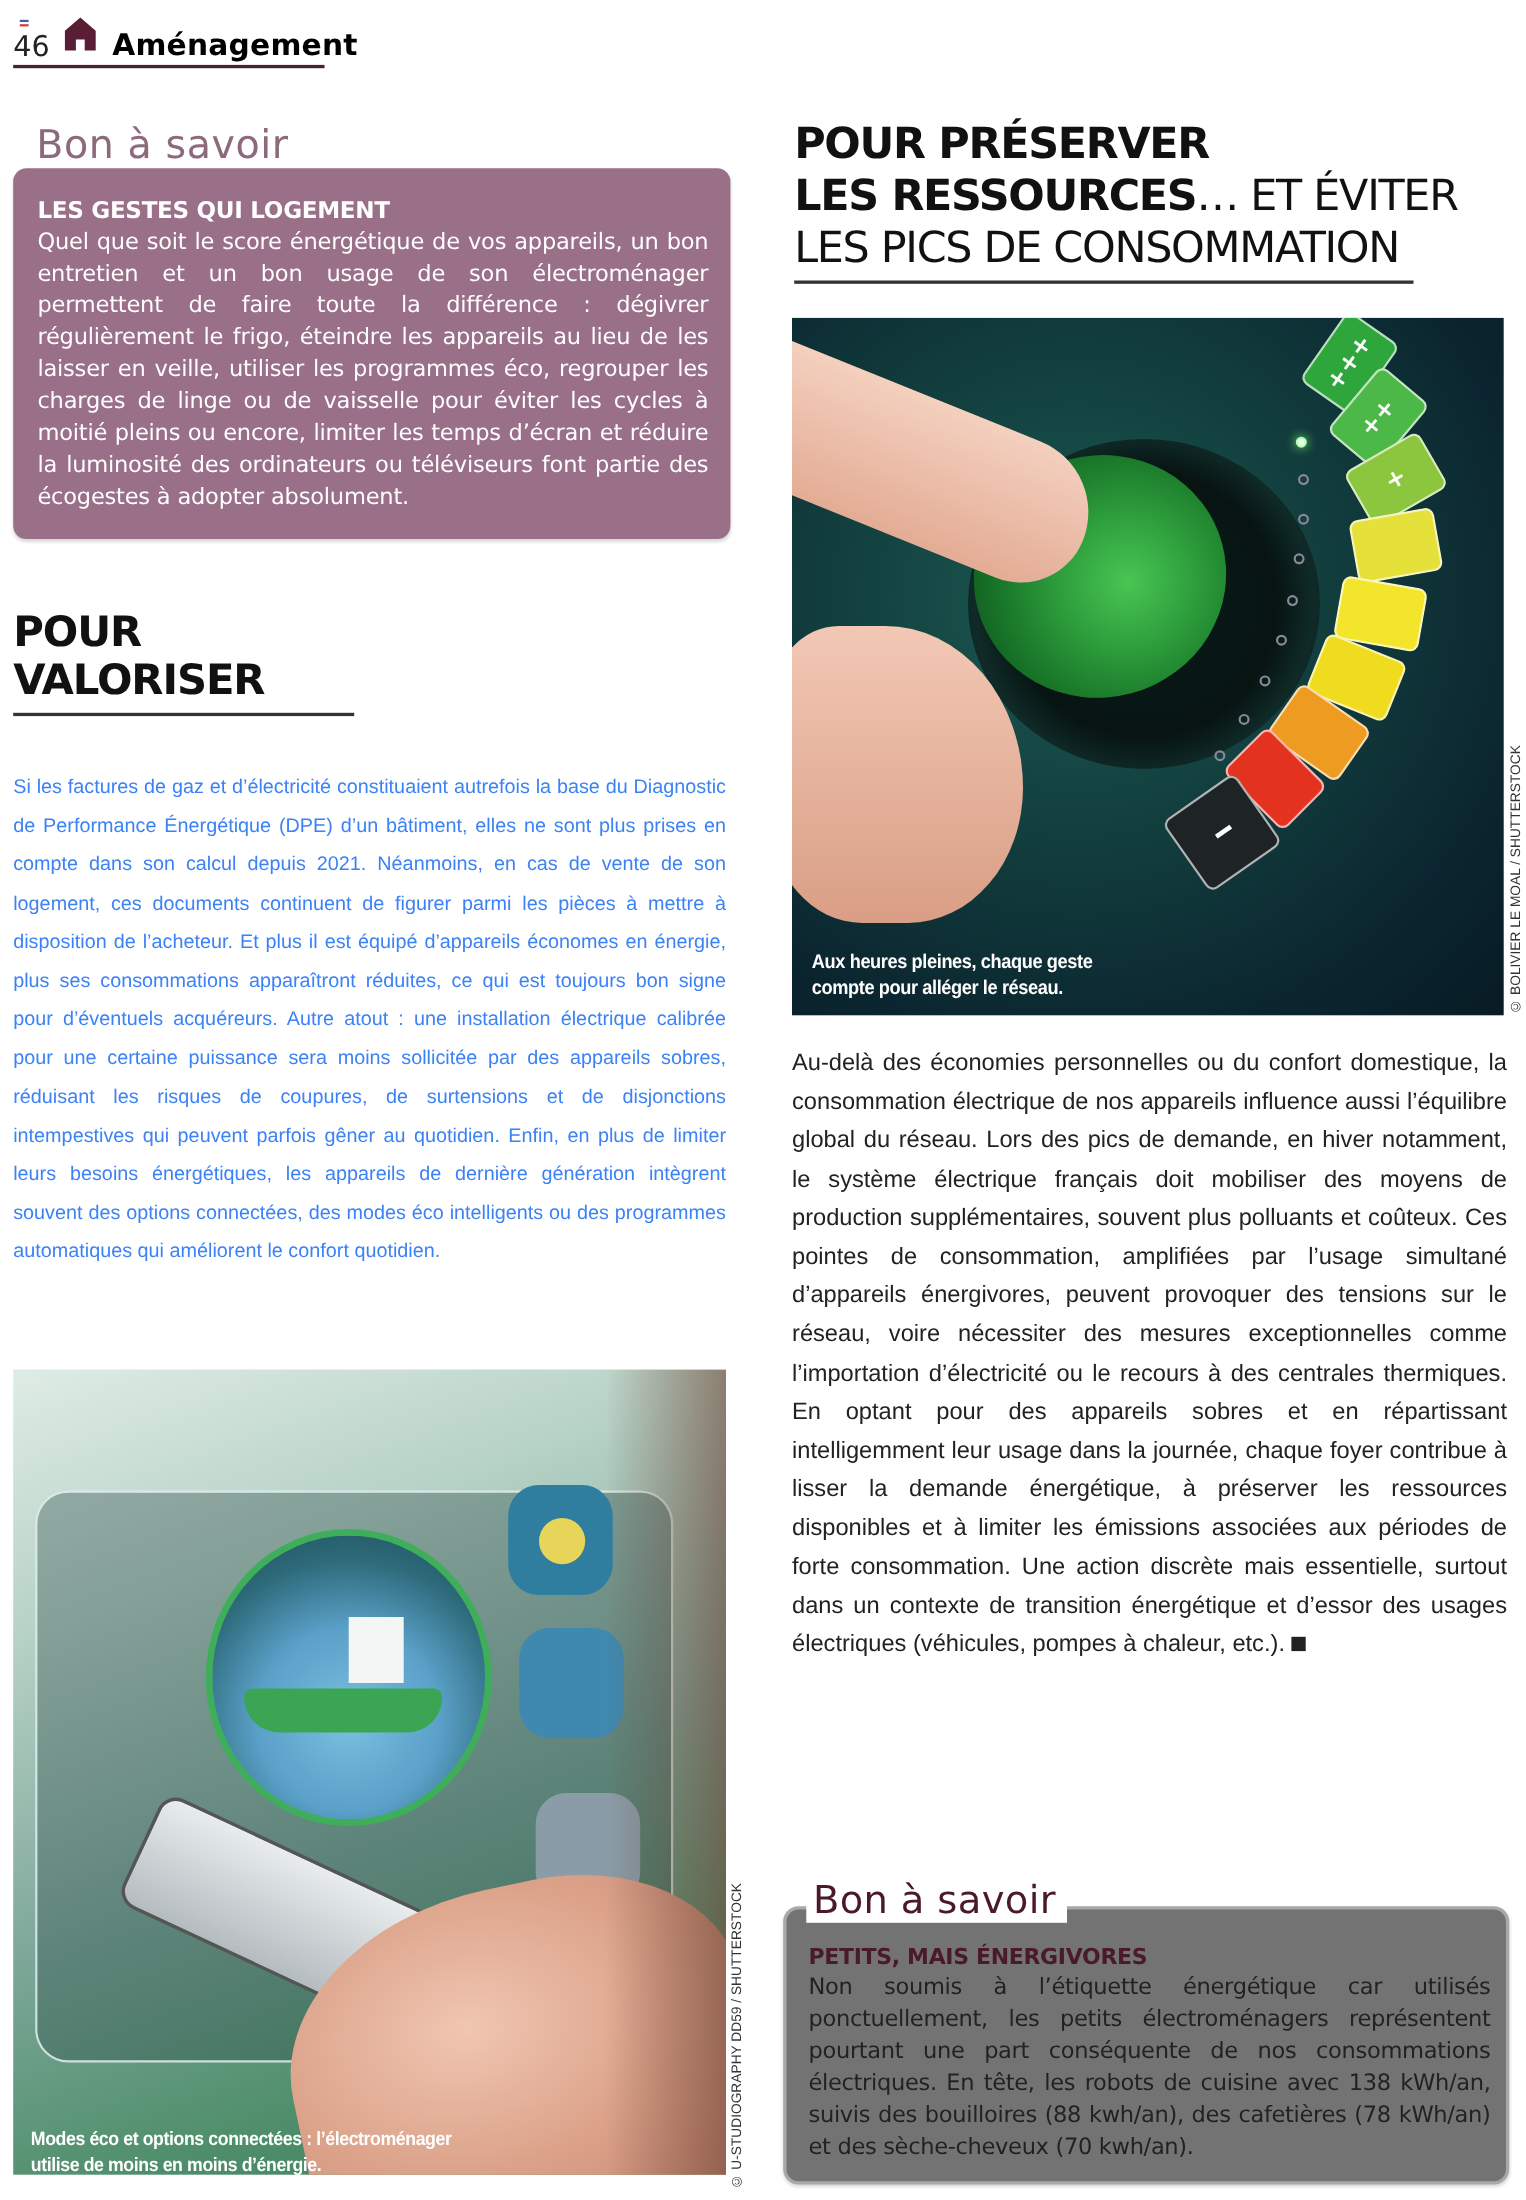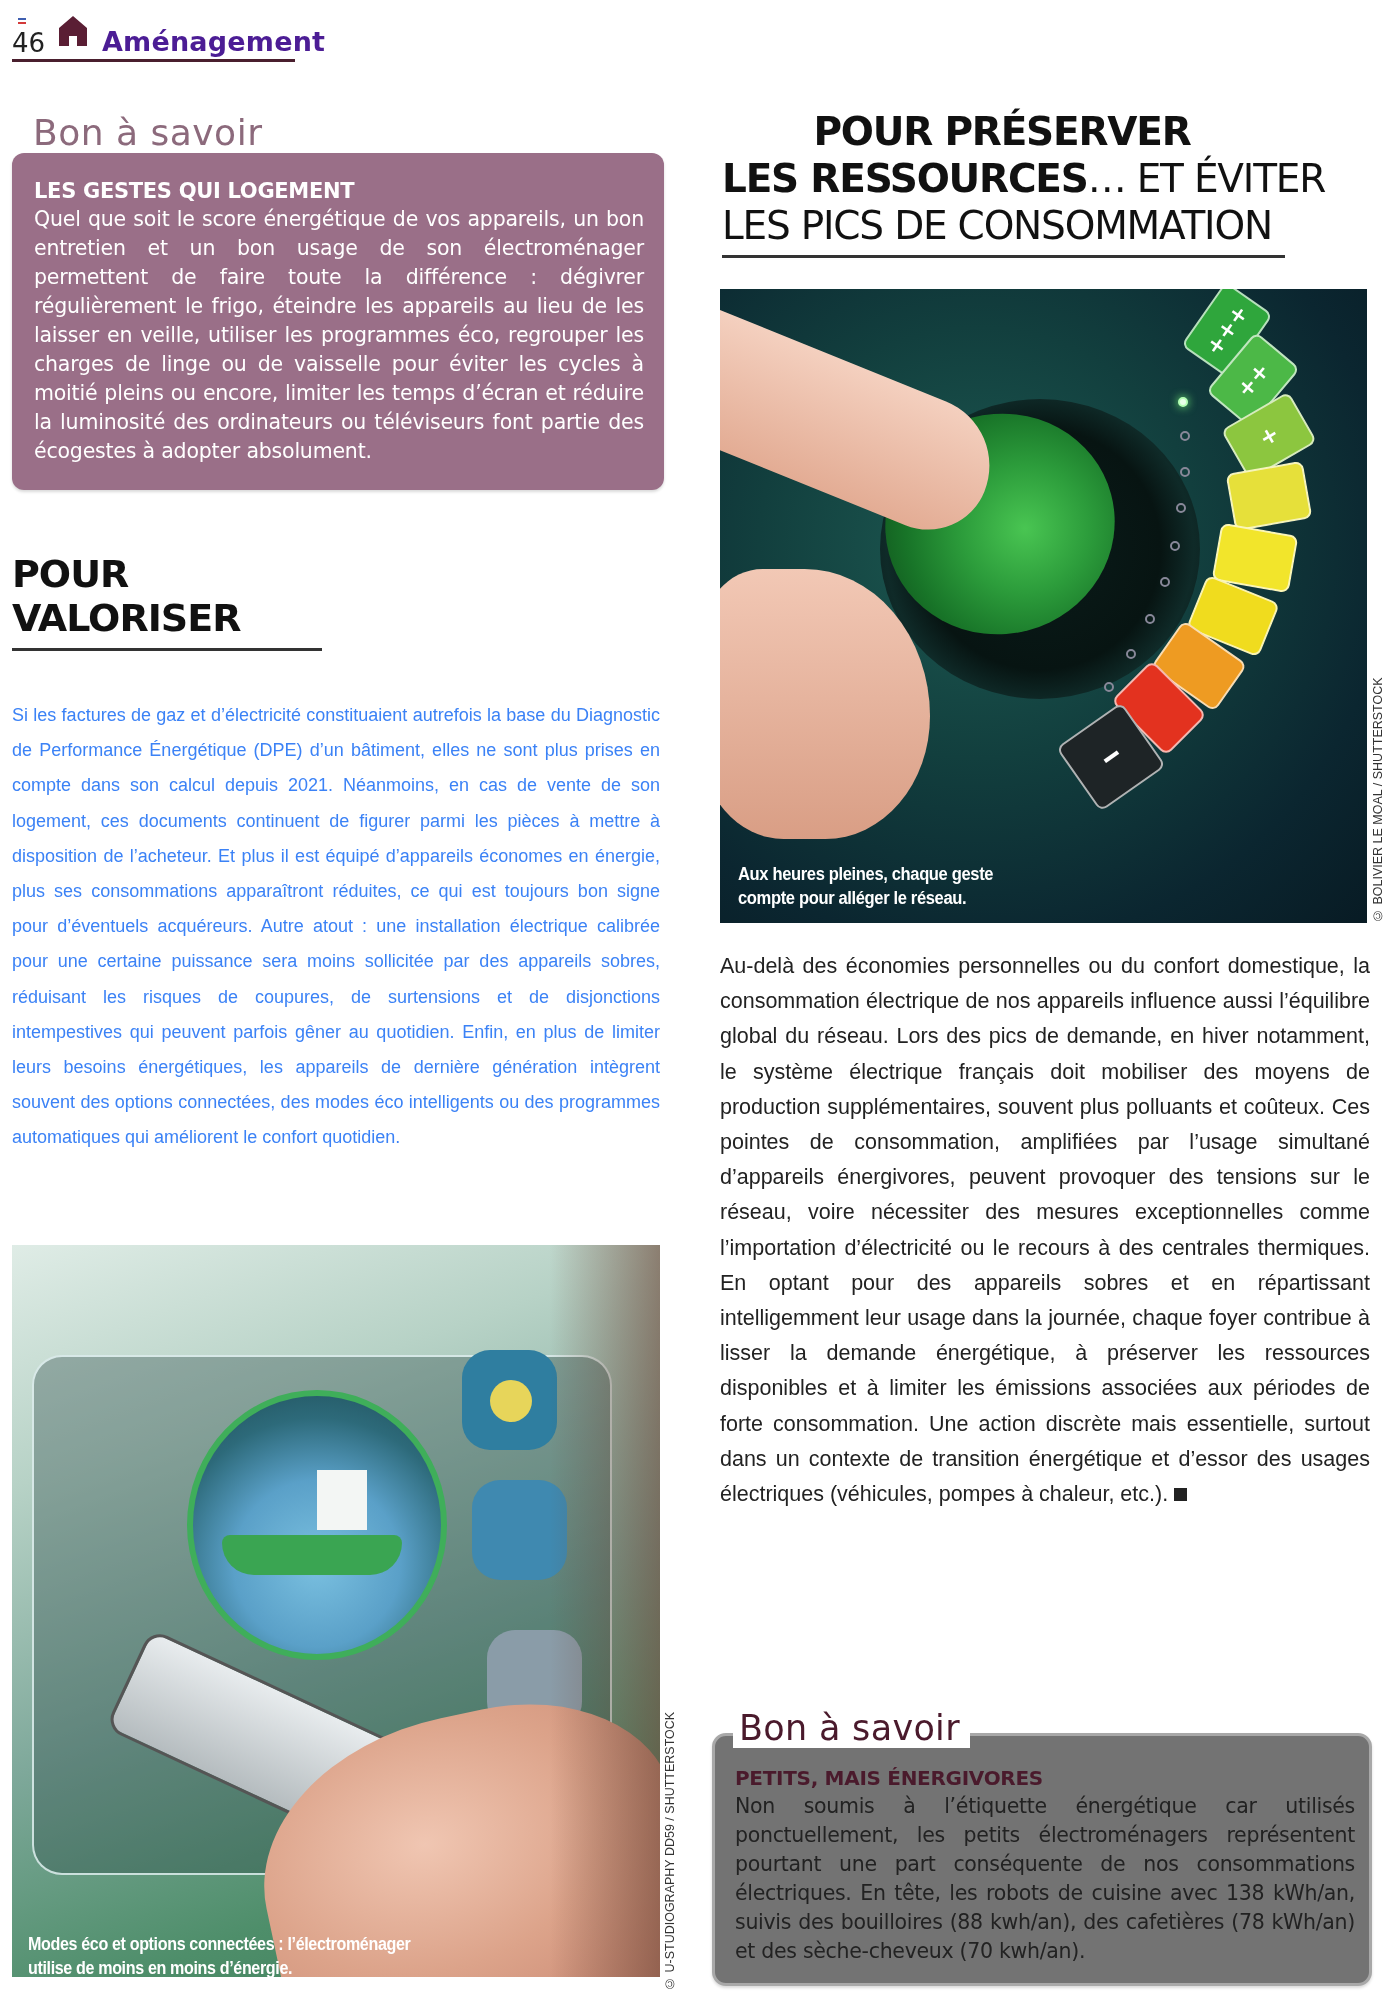--- a/index.html
+++ b/index.html
@@ -5,21 +5,21 @@
   * { box-sizing: border-box; margin: 0; padding: 0; }
   html, body { width: 1387px; height: 2000px; background: #ffffff; overflow: hidden; }
   body { position: relative; font-family: "Liberation Sans", sans-serif; color: #1a1a1a; }
 
   
   .page-header { position: absolute; left: 12px; top: 10px; width: 283px; height: 52px; border-bottom: 3px solid #4a1f2e; }
   .flag-mark { position: absolute; left: 6px; top: 8px; width: 8px; height: 6px; }
   .flag-mark span { display: block; height: 2px; }
   .page-number { position: absolute; left: 0; top: 18px; font-size: 26px; color: #222; font-family: "DejaVu Sans", sans-serif; }
   .house-icon { position: absolute; left: 44px; top: 4px; width: 34px; height: 34px; }
-  .section-title { position: absolute; left: 90px; top: 16px; font-size: 27px; font-weight: bold; color: #4c1d95; font-family: "DejaVu Sans", sans-serif; letter-spacing: 0.2px; }
+  .section-title { position: absolute; left: 90px; top: 16px; font-size: 27px; font-weight: bold; color: #000000; font-family: "DejaVu Sans", sans-serif; letter-spacing: 0.2px; }
 
   
   .bas-title { font-family: "DejaVu Sans", sans-serif; font-size: 36px; color: #8c6a7c; position: absolute; left: 33px; top: 112px; letter-spacing: 0.5px; }
   .tip-box-1 { position: absolute; left: 12px; top: 153px; width: 652px; height: 337px; background: #9a6f88; border-radius: 12px; padding: 26px 20px 0 22px; color: #ffffff; box-shadow: 0 2px 3px rgba(0,0,0,0.15); }
   .tip-box-1 h3 { font-family: "DejaVu Sans", sans-serif; font-size: 21px; font-weight: bold; margin-bottom: 2px; letter-spacing: -0.3px; }
   .tip-box-1 p { font-family: "DejaVu Sans", sans-serif; font-size: 20.5px; line-height: 29px; text-align: justify; letter-spacing: -0.2px; }
 
   
   .h-left { position: absolute; left: 12px; top: 552px; width: 310px; }
   .h-bold { font-family: "DejaVu Sans", sans-serif; font-weight: bold; font-size: 38px; letter-spacing: -1px; line-height: 44px; color: #111; }
@@ -44,21 +44,21 @@
   .img-left .dark-right { position: absolute; right: 0; top: 0; width: 110px; height: 100%; background: linear-gradient(90deg, rgba(120,80,60,0) 0%, rgba(110,70,55,0.6) 100%); }
   .caption { position: absolute; font-family: "Liberation Sans", sans-serif; font-weight: bold; color: #ffffff; font-size: 17.5px; line-height: 24px; letter-spacing: -0.4px; transform: scaleX(0.92); transform-origin: left center; }
   .caption-left { left: 28px; top: 1932px; }
   .credit { position: absolute; font-family: "Liberation Sans", sans-serif; font-size: 12.5px; color: #333; writing-mode: vertical-rl; transform: rotate(180deg); white-space: nowrap; }
   .credit-left { left: 663px; top: 1706px; height: 284px; text-align: left; }
   .credit-right { left: 1371px; top: 672px; height: 250px; }
 
   
   .h-right { position: absolute; left: 722px; top: 108px; width: 560px; }
   .h-right .line { font-family: "DejaVu Sans", sans-serif; font-size: 39px; line-height: 47px; letter-spacing: -1.2px; color: #111; white-space: nowrap; }
-  .h-right .b { font-weight: bold; text-align: center; }
+  .h-right .b { font-weight: bold; }
   .h-right .h-rule { width: 563px; margin-top: 6px; }
 
   .img-right { position: absolute; left: 720px; top: 289px; width: 647px; height: 634px; overflow: hidden;
     background: radial-gradient(ellipse at 40% 40%, #1d5a52 0%, #123f3e 40%, #0b2630 75%, #081b24 100%); }
   .img-right .finger-top { position: absolute; left: -40px; top: 10px; width: 330px; height: 130px; border-radius: 0 80px 70px 0; background: linear-gradient(180deg,#f4d0bf,#e3ac94); transform: rotate(22deg); transform-origin: left center; }
   .img-right .finger-bottom { position: absolute; left: -20px; top: 280px; width: 230px; height: 270px; border-radius: 30% 60% 50% 40%; background: linear-gradient(180deg,#f2c8b5,#d99e85); }
   .img-right .ring { position: absolute; left: 160px; top: 110px; width: 320px; height: 300px; border-radius: 50%; background: radial-gradient(circle at 50% 50%, #0a1c1a 0%, #071412 55%, #0f2a28 70%, #061110 100%); }
   .img-right .knob { position: absolute; left: 165px; top: 125px; width: 230px; height: 220px; border-radius: 50%; background: radial-gradient(circle at 60% 55%, #49c552 0%, #2c9c3b 35%, #187428 65%, #0d4418 100%); transform: rotate(-15deg); }
   .img-right .knob-mark { position: absolute; left: 140px; top: 135px; width: 45px; height: 12px; background: #3fcf62; transform: rotate(-40deg); border-radius: 3px; }
   .img-right .seg { position: absolute; width: 78px; height: 58px; border-radius: 8px; border: 2px solid rgba(255,255,255,0.65); }

